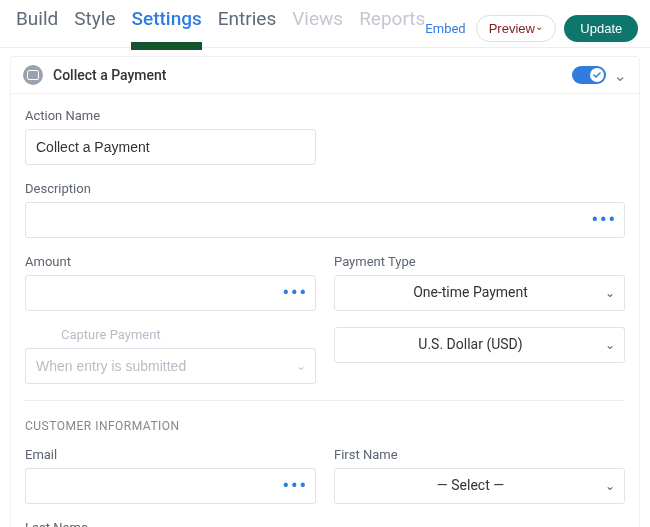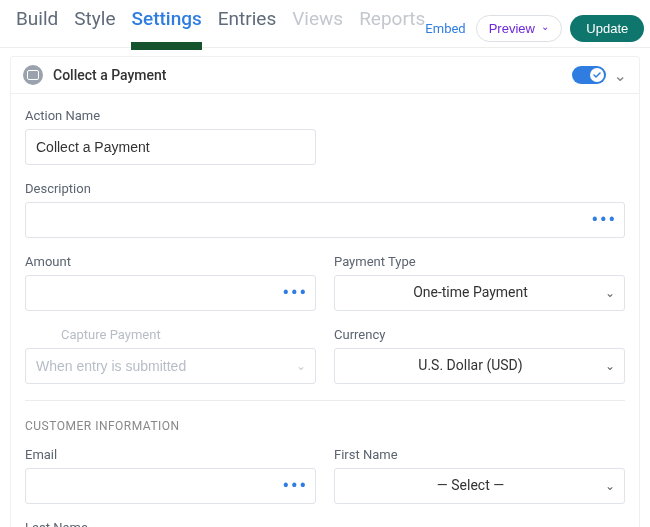--- a/index.html
+++ b/index.html
@@ -4,21 +4,21 @@
   <style>
     * { box-sizing: border-box; margin: 0; padding: 0; }
     body { font-family: -apple-system, BlinkMacSystemFont, "Segoe UI", Roboto, Helvetica, Arial, sans-serif; background: #fff; color: #333; width: 650px; }
     .topbar { display: flex; align-items: center; padding: 10px 14px 0 16px; border-bottom: 1px solid #ededed; position: relative; height: 48px; }
     .tabs { display: flex; gap: 16px; }
     .tab { font-size: 19px; color: #5f6b7a; padding-bottom: 12px; cursor: pointer; }
     .tab.muted { color: #c3c8cf; }
     .tab.active { color: #2f7de0; border-bottom: 8px solid #14532d; font-weight: 500; }
     .spacer { flex: 1; }
     .embed-link { font-size: 13px; color: #2f7de0; margin-right: 10px; cursor: pointer; }
-    .preview-btn { display: inline-flex; align-items: flex-start; gap: 6px; border: 1px solid #dcdfe4; border-radius: 16px; padding: 5px 12px; font-size: 13px; color: #6d28d9; background: #fff; cursor: pointer; margin-right: 8px; }
+    .preview-btn { display: inline-flex; align-items: flex-start; border: 1px solid #dcdfe4; border-radius: 16px; padding: 5px 12px; font-size: 13px; color: #7f1d1d; background: #fff; cursor: pointer; margin-right: 8px; }
     .update-btn { background: #0f766e; color: #fff; border: none; border-radius: 16px; padding: 6px 16px; font-size: 13px; font-weight: 500; cursor: pointer; margin-right: 14px; }
     .divider-v { width: 1px; height: 34px; background: #ededed; margin-right: 12px; margin-top: -6px; }
     .close-x { font-size: 18px; color: #666; cursor: pointer; padding: 2px 6px; margin-top: -6px; }
     .panel { border: 1px solid #f0f0f0; margin: 8px 10px 0 10px; border-radius: 3px; }
     .panel-header { display: flex; align-items: center; padding: 8px 12px; border-bottom: 1px solid #efefef; }
     .icon-circle { width: 20px; height: 20px; border-radius: 50%; background: #9aa3ad; display: inline-flex; align-items: center; justify-content: center; margin-right: 10px; flex-shrink: 0; }
     .icon-circle::before { content: ""; width: 10px; height: 8px; border: 1.5px solid #fff; border-radius: 2px; display: block; }
     .panel-title { font-size: 14px; color: #333; font-weight: 500; flex: 1; }
     .toggle { width: 34px; height: 18px; background: #2f7de0; border-radius: 10px; position: relative; cursor: pointer; margin-right: 8px; }
     .toggle::after { content: ""; width: 14px; height: 14px; background: #fff; border-radius: 50%; position: absolute; top: 2px; right: 2px; display: flex; }
@@ -117,21 +117,20 @@
 
     <div class="row">
       <div class="col">
         <label class="field-label dim">Capture Payment</label>
         <div class="select-wrap">
           <input class="input disabled" type="text" disabled="" placeholder="When entry is submitted" style="">
           <span class="select-caret" style="color:#ccc;">⌄</span>
         </div>
       </div>
       <div class="col">
-        <label class="field-label">Currency</label>
         <div class="select-wrap">
           <div class="input select">U.S. Dollar (USD)</div>
           <span class="select-caret">⌄</span>
         </div>
       </div>
     </div>
 
     <hr class="hr">
 
     <div class="section-header">CUSTOMER INFORMATION</div>

